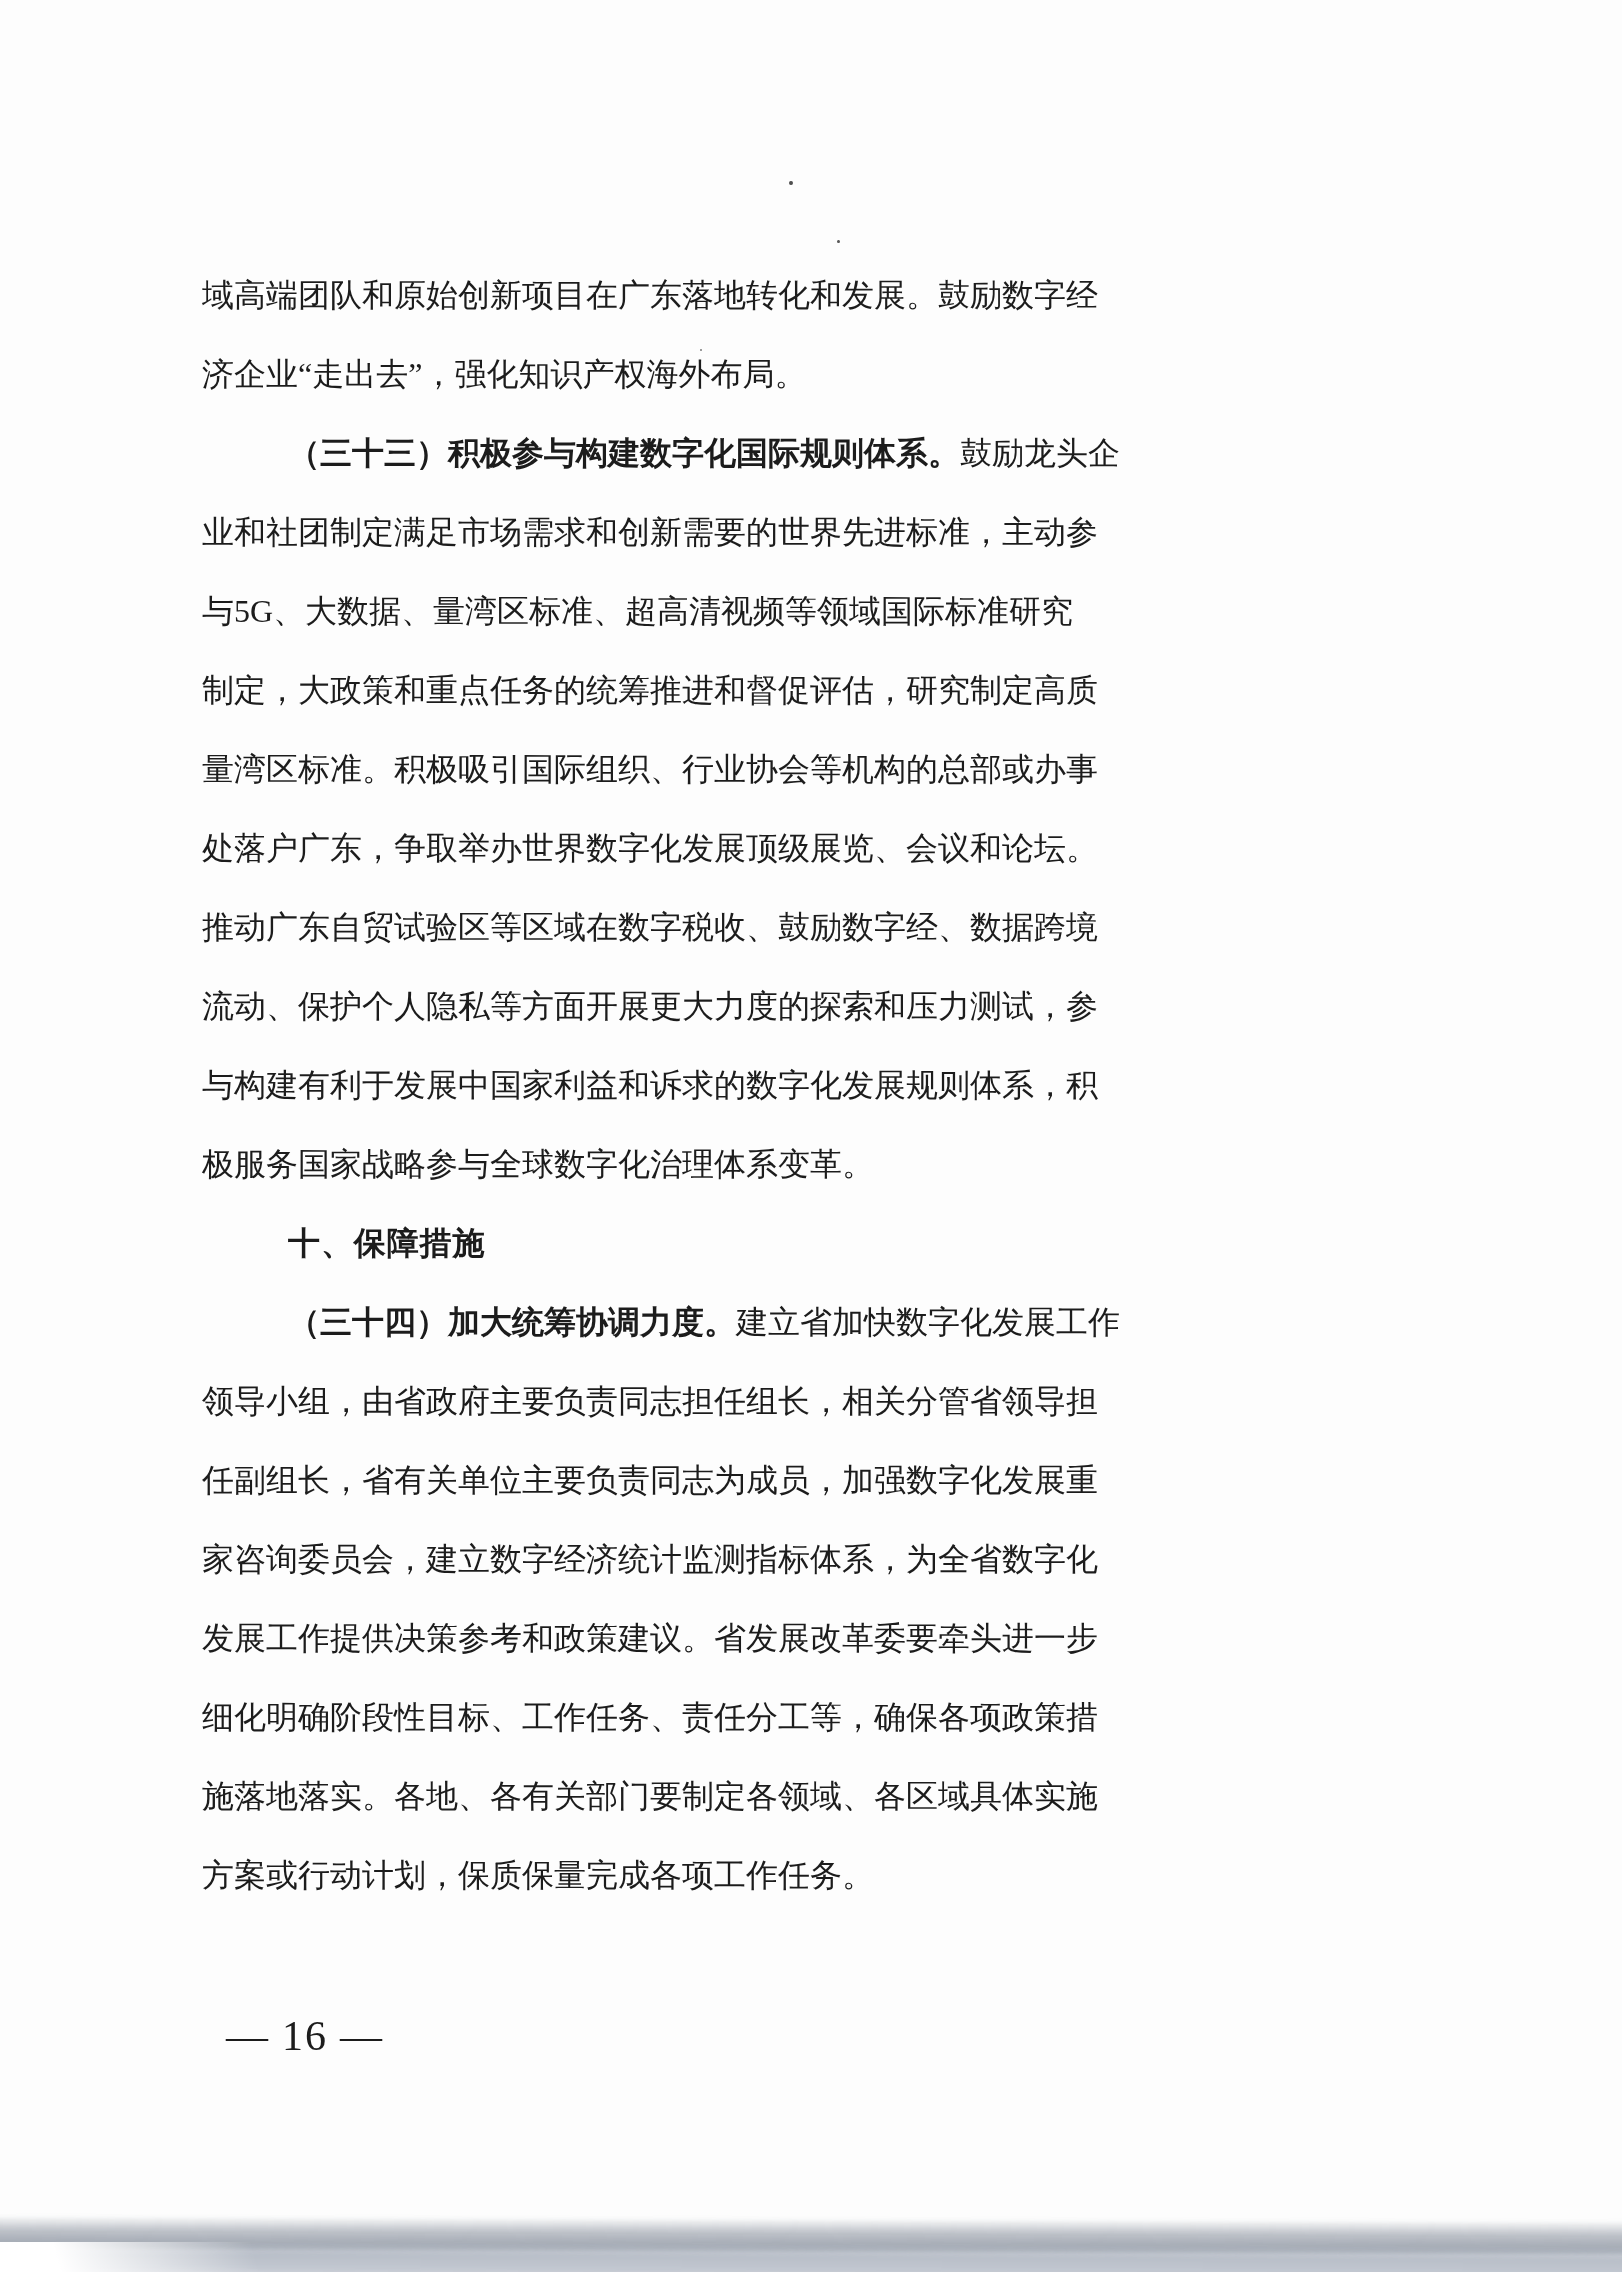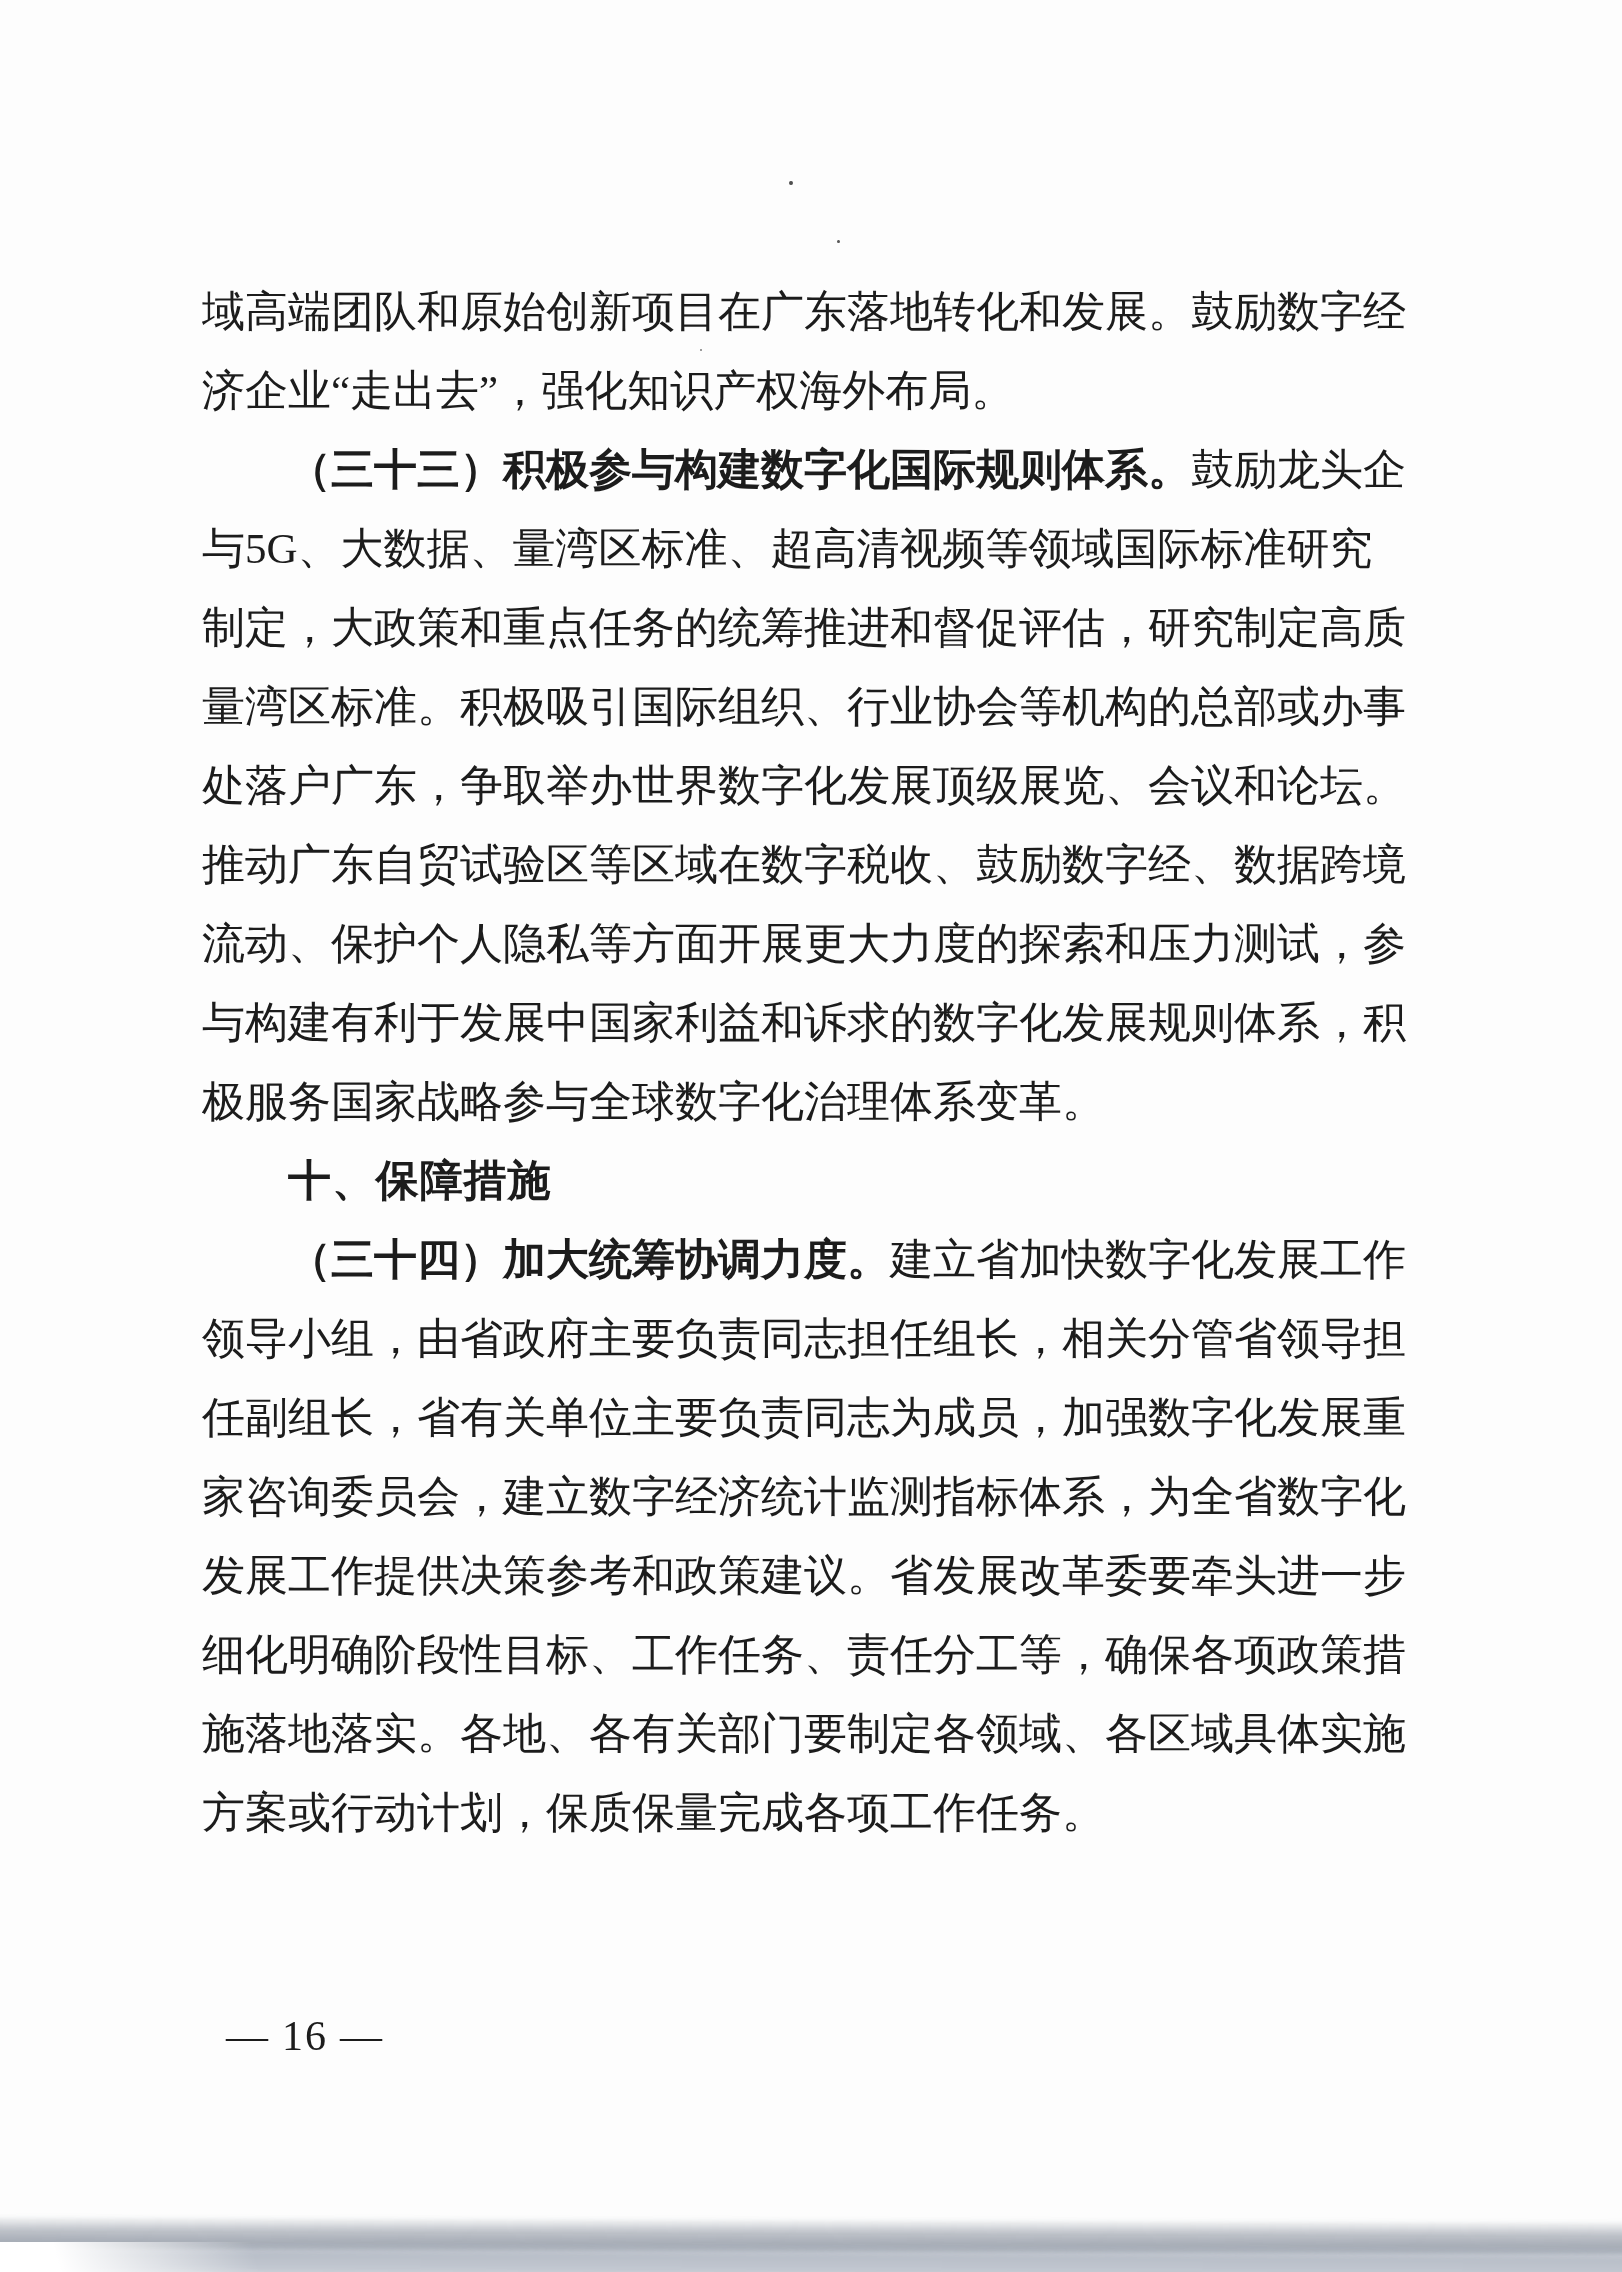--- a/index.html
+++ b/index.html
@@ -12,23 +12,23 @@
     width: 1623px;
     height: 2294px;
     background: #fdfdfd;
     overflow: hidden;
     font-family: "Liberation Serif", "DejaVu Serif", serif;
     color: #1c1c1c;
   }
   .body-text {
     position: absolute;
     left: 202px;
-    top: 272px;
+    top: 256px;
     width: 1218px;
-    font-size: 43px;
+    font-size: 32px;
     line-height: 79px;
   }
   .line {
     height: 79px;
     white-space: nowrap;
   }
   .line.indent {
     padding-left: 86px;
   }
   .line.heading .seg {
@@ -97,20 +97,21 @@
 </style>
 </head>
 <body>
 
 <div class="page">
 
   <div class="body-text">
       <div class="line"><span class="seg">域高端团队和原始创新项目在广东落地转化和发展。鼓励数字经</span></div>
       <div class="line"><span class="seg">济企业“走出去”，强化知识产权海外布局。</span></div>
       <div class="line indent"><span class="seg bold">（三十三）积极参与构建数字化国际规则体系。</span><span class="seg">鼓励龙头企</span></div>
+      <div class="line"><span class="seg">业和社团制定满足市场需求和创新需要的世界先进标准，主动参</span></div>
       <div class="line"><span class="seg">与5G、大数据、量湾区标准、超高清视频等领域国际标准研究</span></div>
       <div class="line"><span class="seg">制定，大政策和重点任务的统筹推进和督促评估，研究制定高质</span></div>
       <div class="line"><span class="seg">量湾区标准。积极吸引国际组织、行业协会等机构的总部或办事</span></div>
       <div class="line"><span class="seg">处落户广东，争取举办世界数字化发展顶级展览、会议和论坛。</span></div>
       <div class="line"><span class="seg">推动广东自贸试验区等区域在数字税收、鼓励数字经、数据跨境</span></div>
       <div class="line"><span class="seg">流动、保护个人隐私等方面开展更大力度的探索和压力测试，参</span></div>
       <div class="line"><span class="seg">与构建有利于发展中国家利益和诉求的数字化发展规则体系，积</span></div>
       <div class="line"><span class="seg">极服务国家战略参与全球数字化治理体系变革。</span></div>
       <div class="line indent heading"><span class="seg bold">十、保障措施</span></div>
       <div class="line indent"><span class="seg bold">（三十四）加大统筹协调力度。</span><span class="seg">建立省加快数字化发展工作</span></div>

